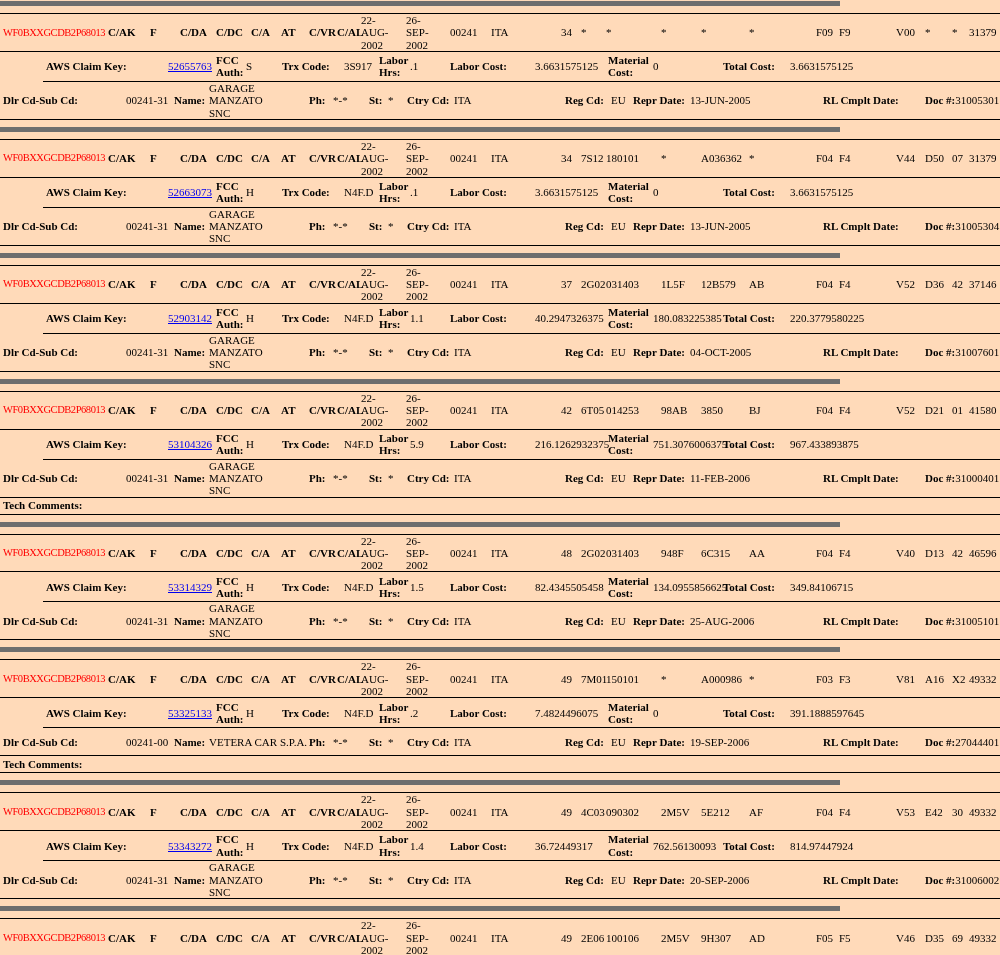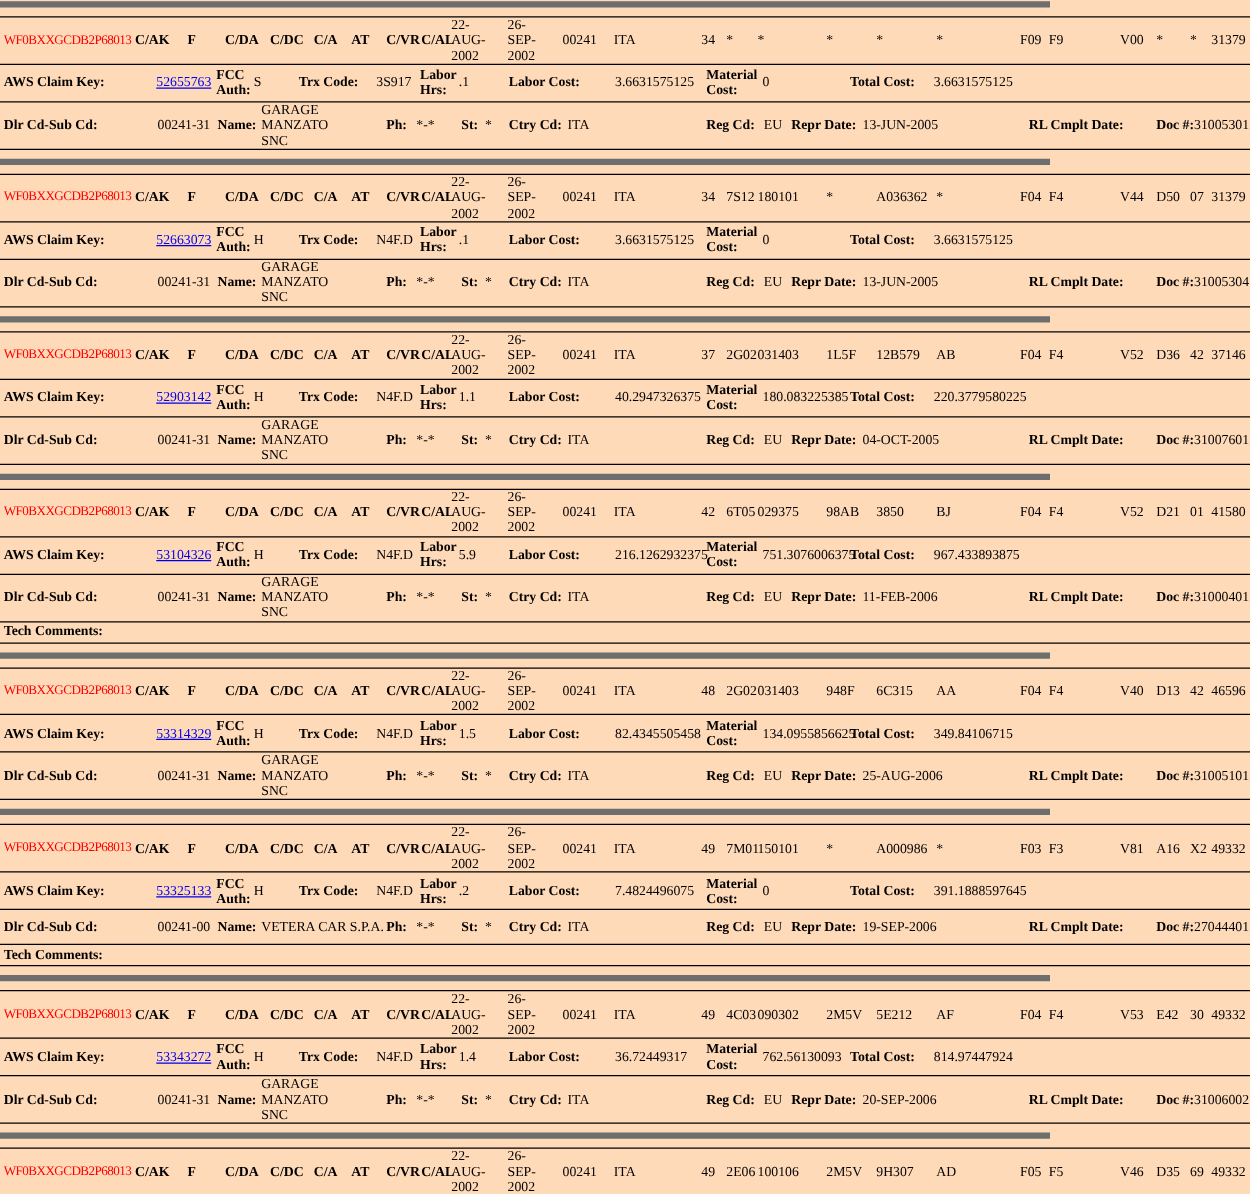--- a/index.html
+++ b/index.html
@@ -6,21 +6,21 @@
   body{
     width:1000px;height:955px;background:#FFDAB9;overflow:hidden;
     font-family:"Liberation Serif","DejaVu Serif",serif;
     font-size:11px;color:#000;
   }
   .sep{height:5px;background:#6e6e6e;width:84%;margin:7px 0 7px 0;}
   .sep.first{margin-top:1px;}
   .record{border-top:1px solid #000;}
   .row{display:flex;align-items:center;border-bottom:1px solid #000;padding-left:3px;box-sizing:border-box;}
   .row.r1{min-height:28px;}
-  .row.r2{min-height:30px;}
+  .row.r2{min-height:30px;margin-left:43px;}
   .row.r3{min-height:28px;}
   .row.rt{min-height:17px;}
   .cell{flex:0 0 auto;white-space:nowrap;overflow:visible;line-height:1.12;}
   .b{font-weight:bold;}
   .pre{white-space:pre-line;}
   .red{color:#FF0000;letter-spacing:-0.45px;}
   a.lnk{color:#0000EE;}
   .grow{flex:1 1 auto;}
   .right{text-align:right;padding-right:3px;}
   
@@ -281,21 +281,21 @@
       <span class="cell h7 b">C/VR</span>
       <span class="cell h8 b">C/AL</span>
       <span class="cell dt1 pre">22-
 AUG-2002</span>
       <span class="cell dt2 pre">26-
 SEP-2002</span>
       <span class="cell dno">00241</span>
       <span class="cell cty">ITA</span>
       <span class="cell n1">42</span>
       <span class="cell c1">6T05</span>
-      <span class="cell c2">029375</span>
+      <span class="cell c2">014253</span>
       <span class="cell c3">98AB</span>
       <span class="cell c4">3850</span>
       <span class="cell c5">BJ</span>
       <span class="cell f1">F04</span>
       <span class="cell f2">F4</span>
       <span class="cell vv">V52</span>
       <span class="cell dd">D21</span>
       <span class="cell n2">01</span>
       <span class="cell grow">41580</span>
     </div>

